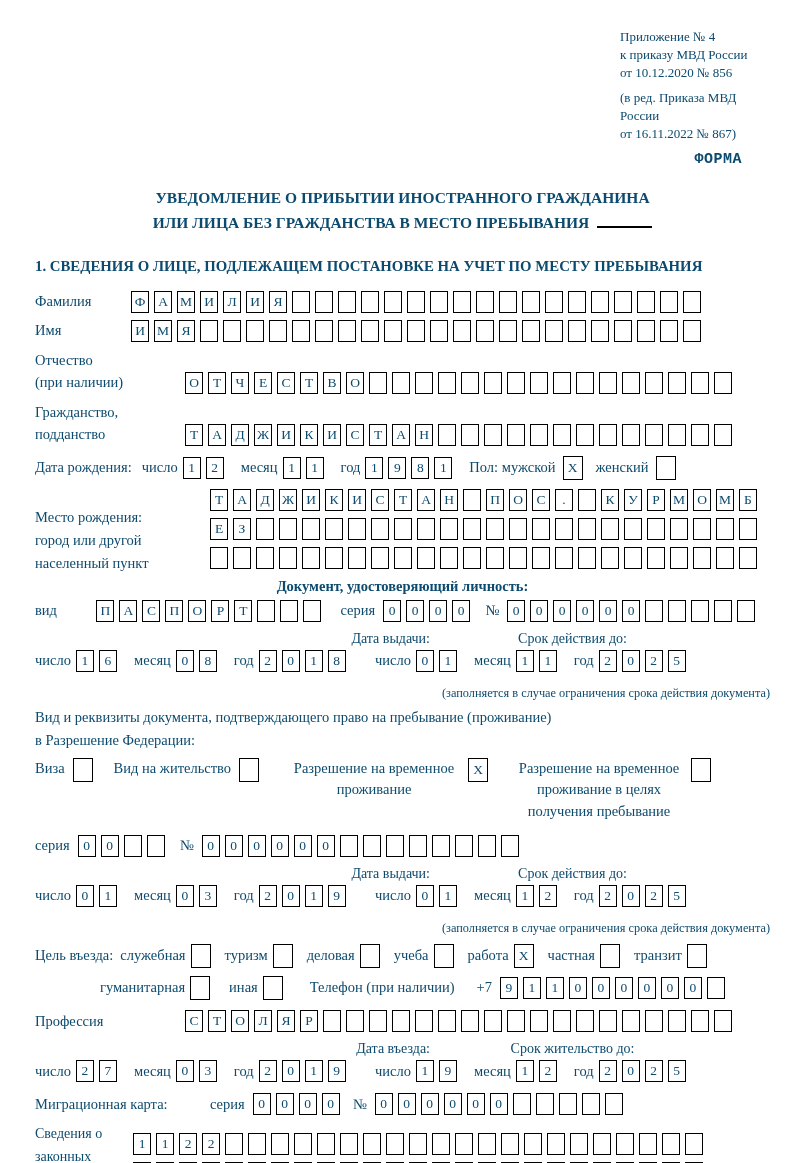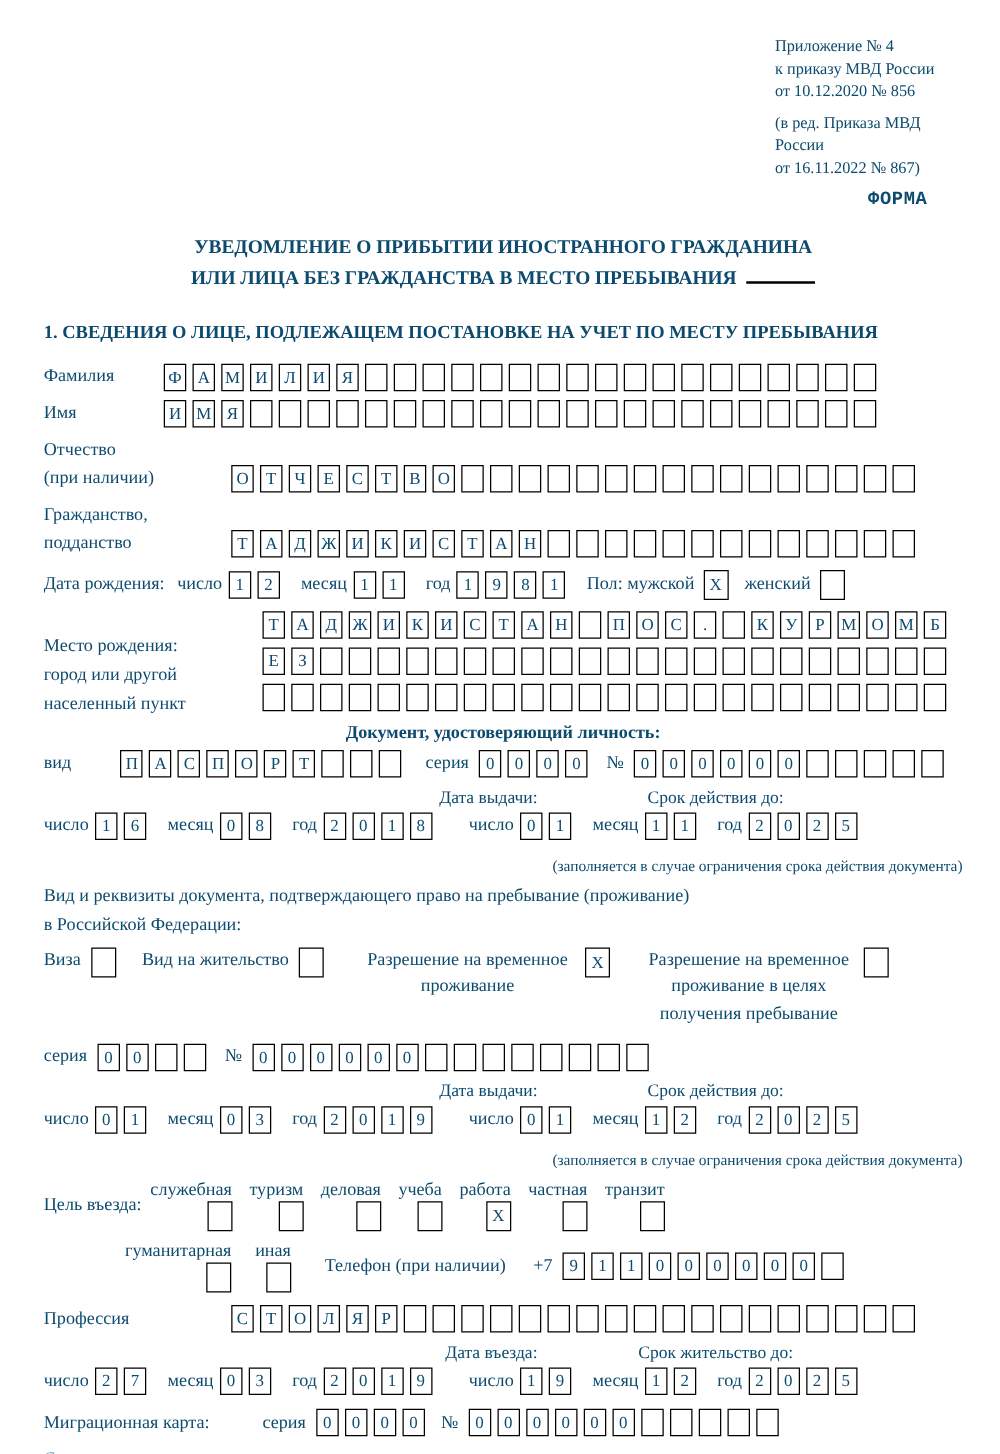--- a/index.html
+++ b/index.html
@@ -44,21 +44,21 @@
   .g-left{width:340px;flex:none;display:flex;}
   .note{font-size:12.3px;text-align:right;margin-top:14px;}
   
   .opts{display:flex;align-items:flex-start;margin-top:9px;}
   .opt{display:flex;align-items:flex-start;}
   .opt .olabel{text-align:center;line-height:1.5;margin-right:8px;}
   .opt .cells{margin-top:0;}
   
   .prow{display:flex;align-items:center;margin-top:8px;}
   .prow .plabel{margin-right:7px;}
-  .pitem{display:flex;align-items:flex-end;margin-right:9px;flex-direction:column;}
+  .pitem{display:flex;align-items:center;margin-right:9px;}
   .pitem .olabel{margin-right:5px;}
   .serrow .lbl{margin-right:8px;}
   .serrow .cells{margin-right:10px;}
   .mcard .lbl{margin-right:8px;}
   
   .rep-label{width:98px;flex:none;line-height:1.62;font-size:14px;}
 </style>
 </head>
 <body>
 
@@ -408,21 +408,21 @@
             <span class="cell">0</span>
             <span class="cell">2</span>
             <span class="cell">5</span>
           </span>
       </span>
     </div>
     <div class="note">(заполняется в случае ограничения срока действия документа)</div>
   </div>
 
   <div style="margin-top:8px;">Вид и реквизиты документа, подтверждающего право на пребывание (проживание)</div>
-  <div style="margin-top:6px;">в Российской Федерации:</div>
+  <div style="margin-top:6px;">в Разрешение Федерации:</div>
 
   <div class="opts">
     <span class="opt" style="margin-right:16px;">
       <span class="olabel">Виза</span>
       <span class="cells cb-grp">
           <span class="cell cb"></span>
         </span>
     </span>
     <span class="opt" style="margin-right:24px;">
       <span class="olabel">Вид на жительство</span>

